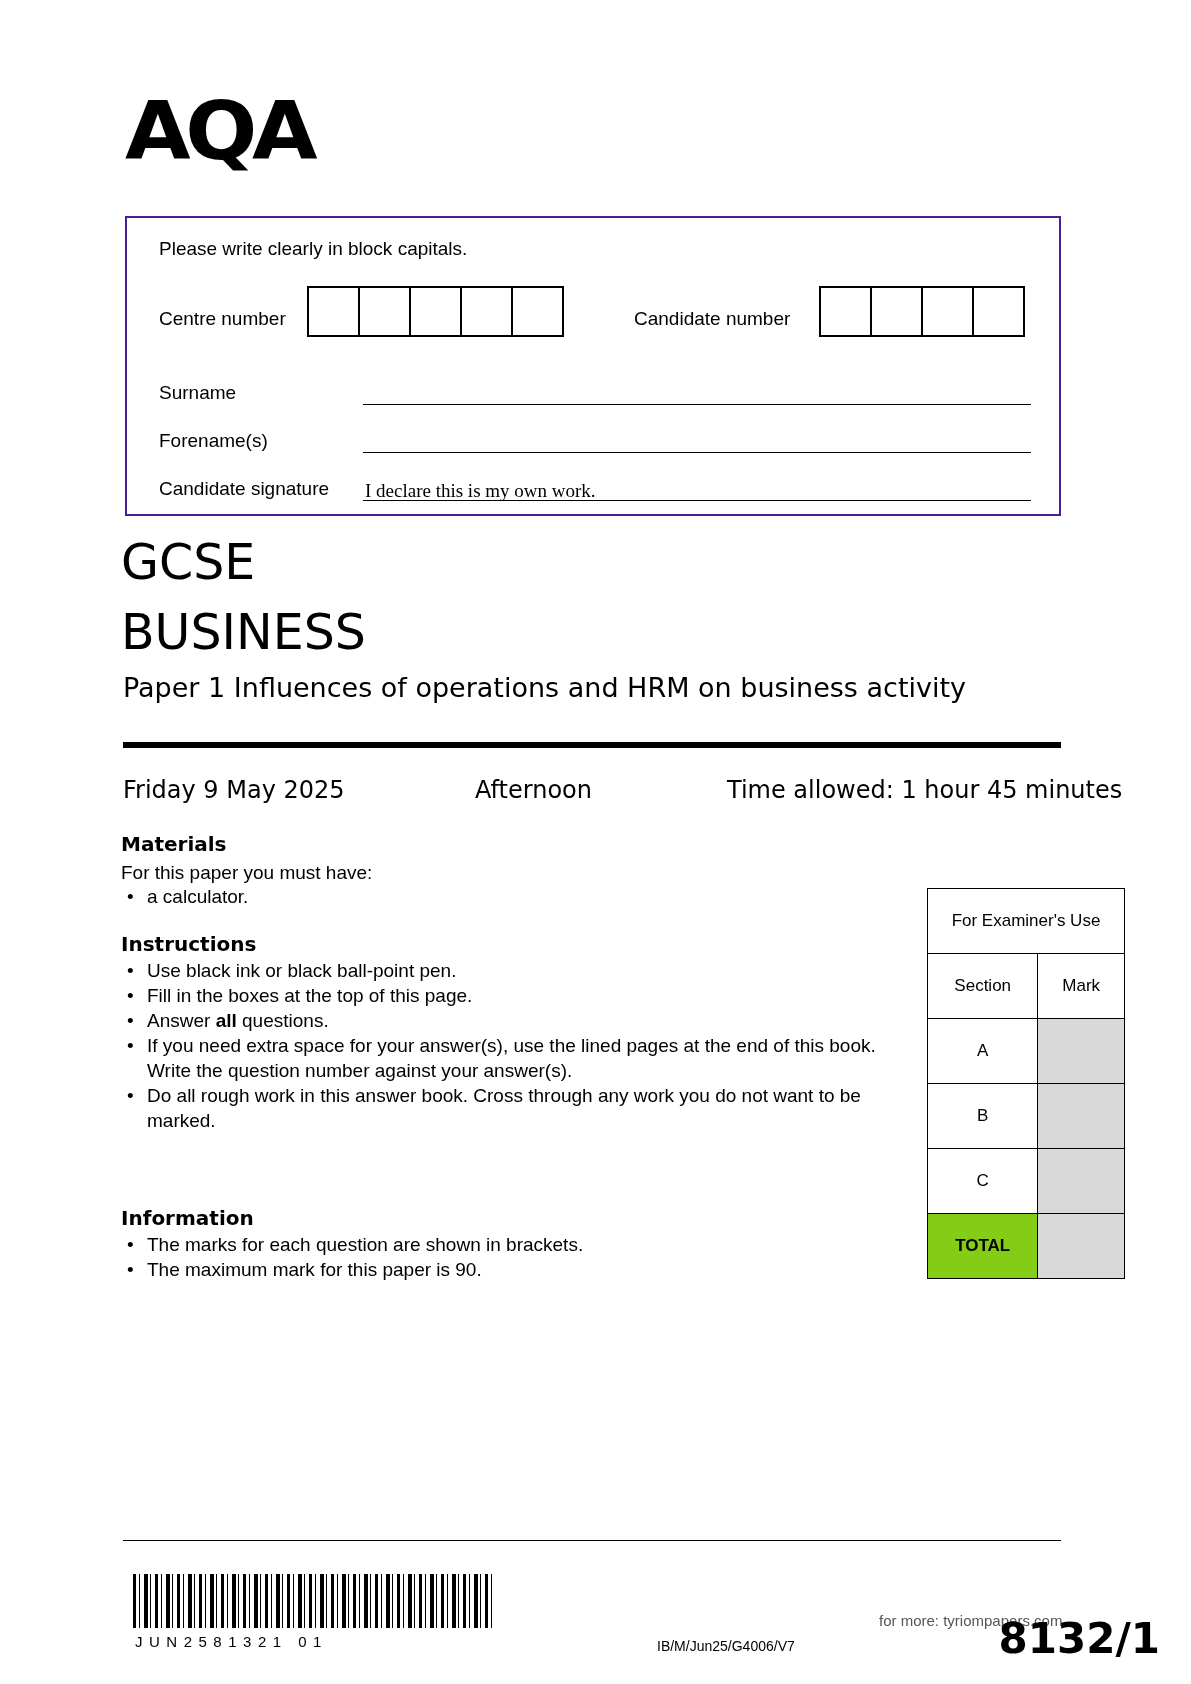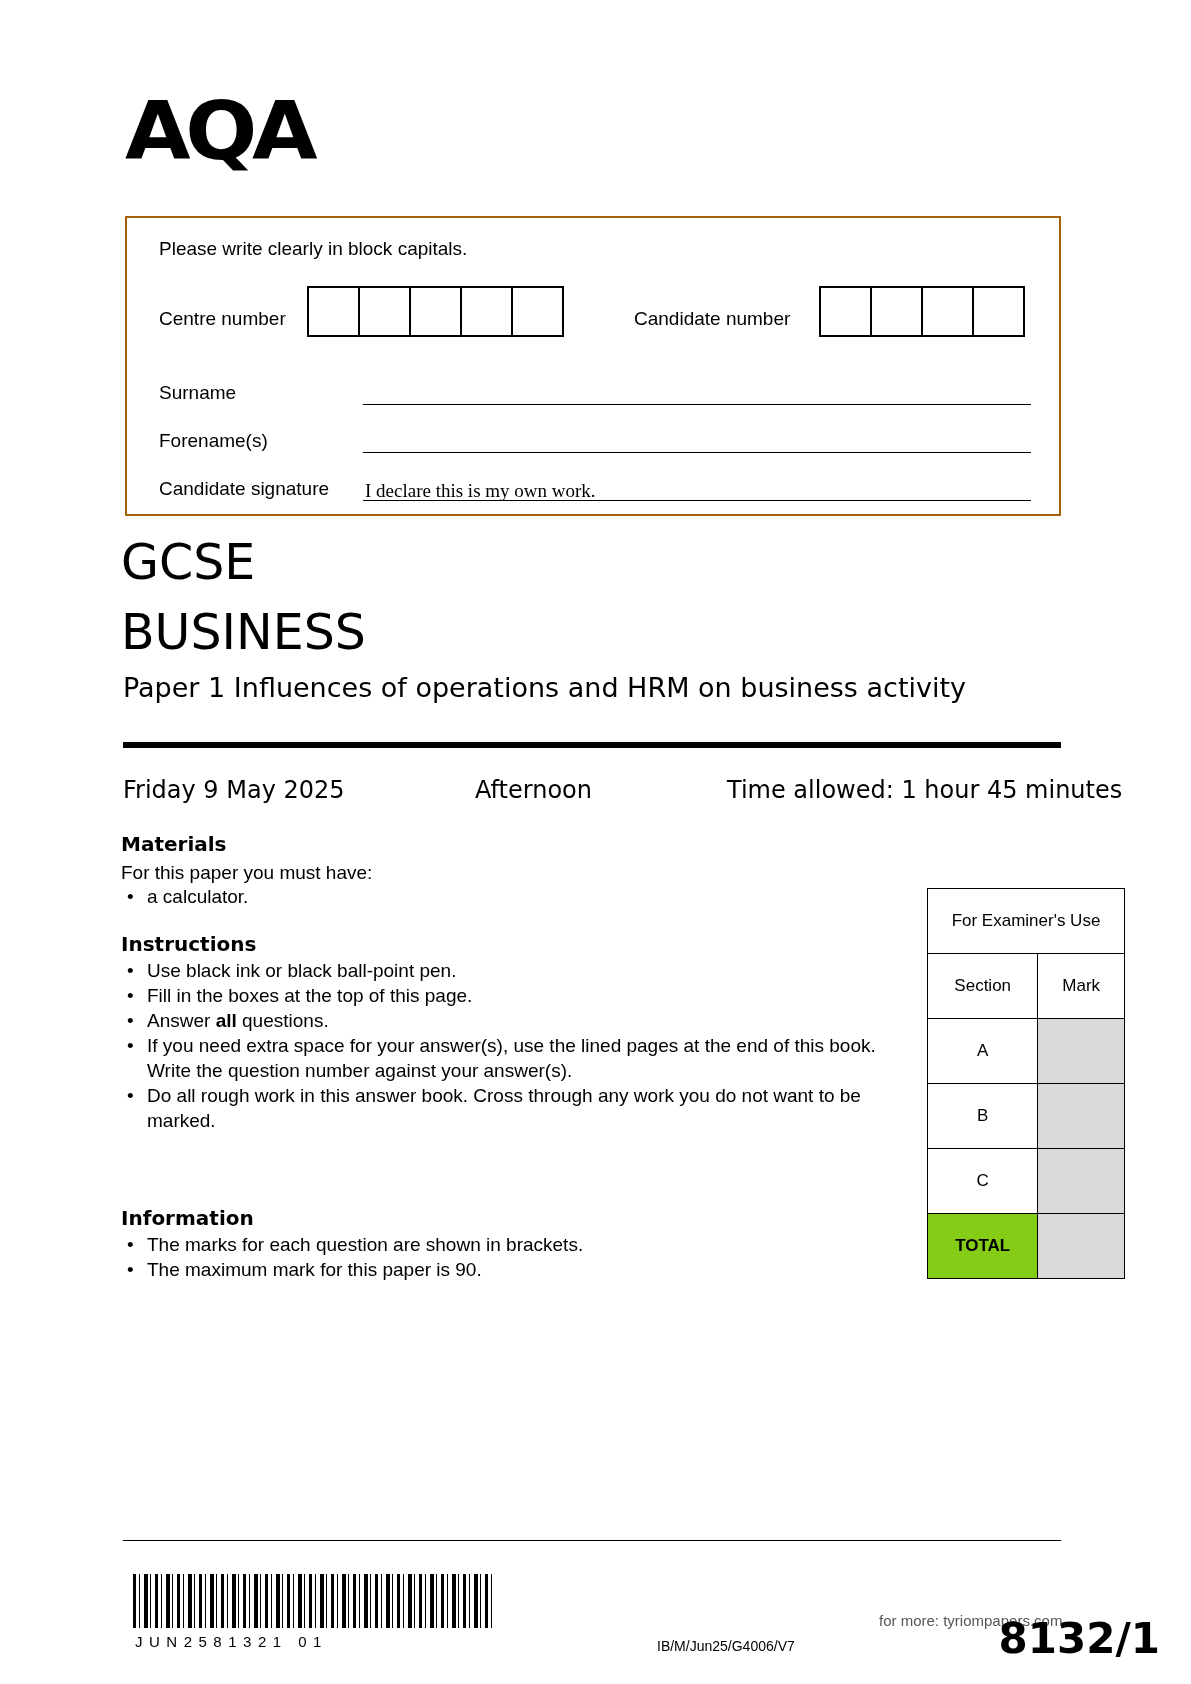--- a/index.html
+++ b/index.html
@@ -38,21 +38,21 @@
     transform-origin: left top;
   }
 
   
   .details-box {
     position: absolute;
     left: 78px;
     top: 216px;
     width: 936px;
     height: 300px;
-    border: 2px solid #a16207;
+    border: 2px solid #4c1d95;
     box-sizing: border-box;
   }
   .details-instruction {
     position: absolute;
     left: 32px;
     top: 20px;
     font-size: 19px;
   }
   .field-label {
     position: absolute;

